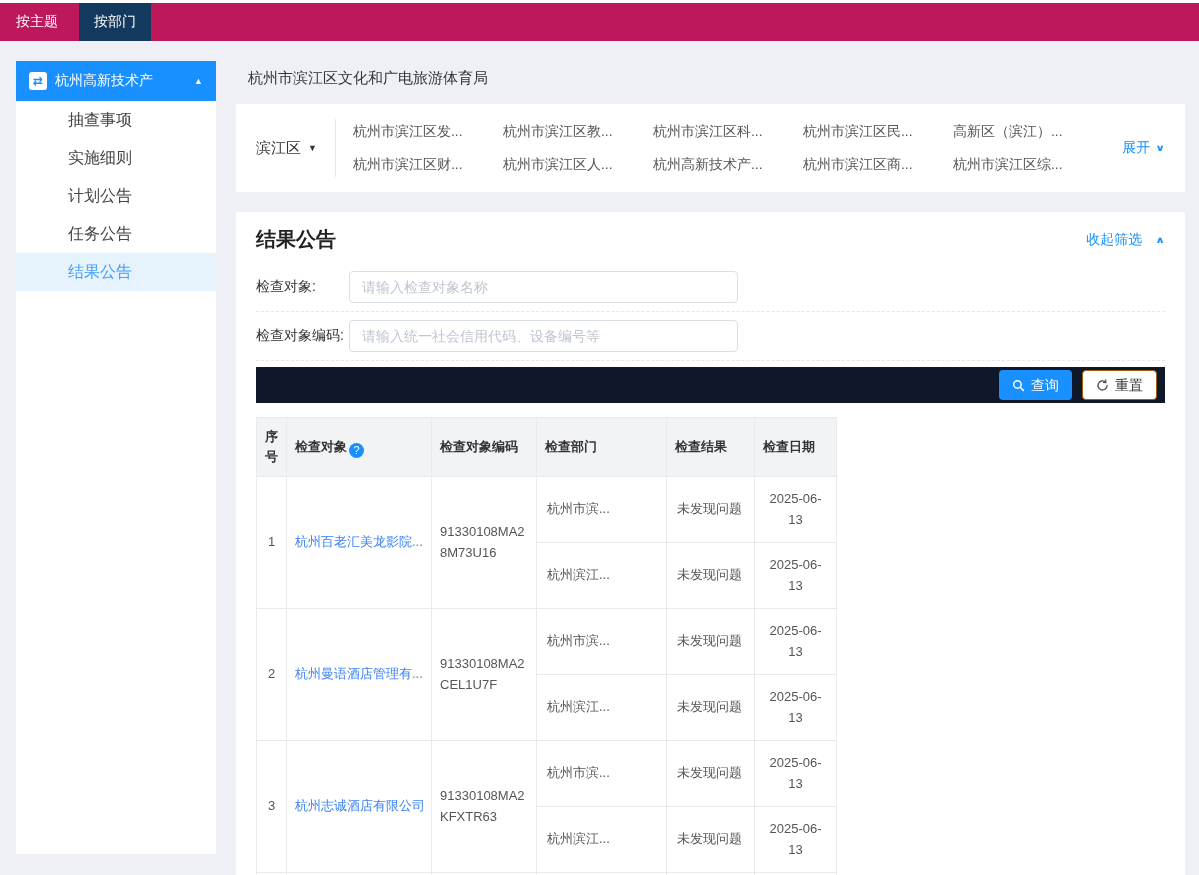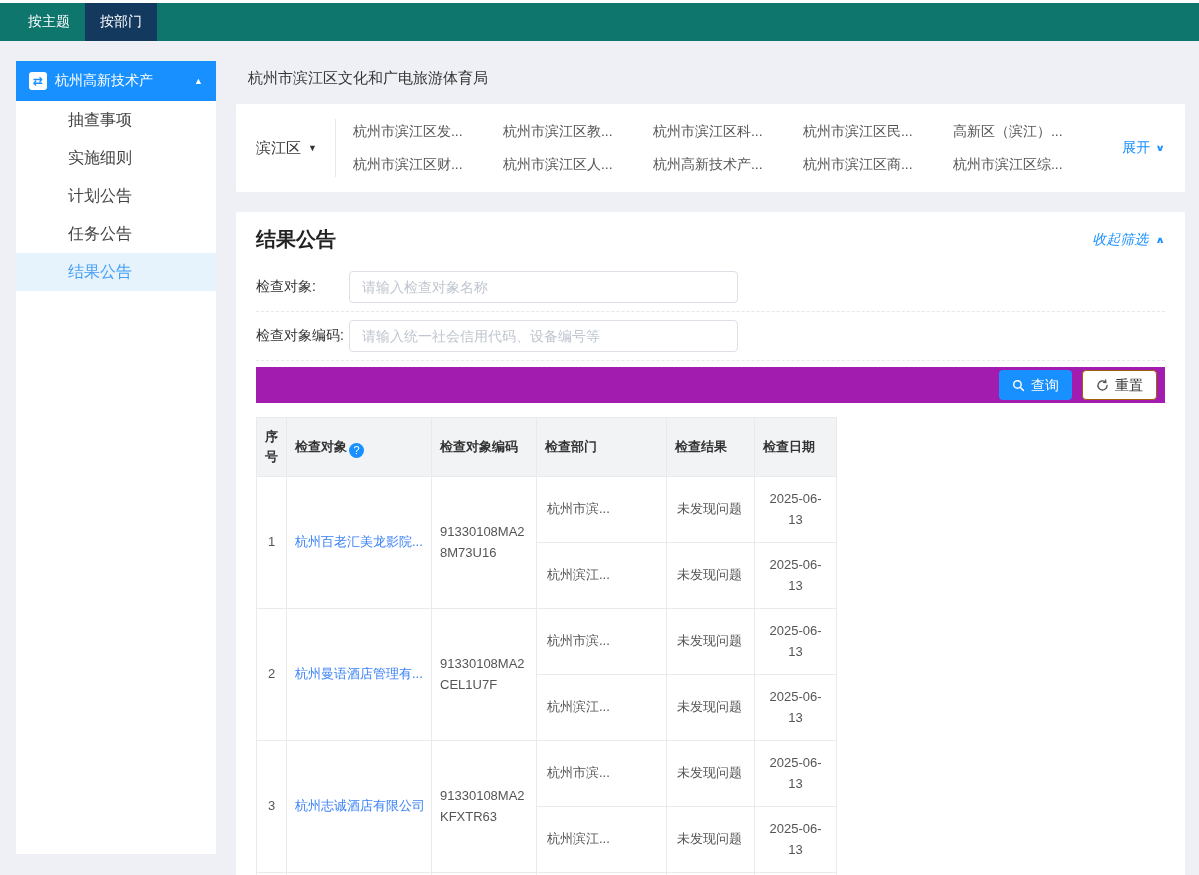--- a/index.html
+++ b/index.html
@@ -4,21 +4,21 @@
 <style>
   * { margin:0; padding:0; box-sizing:border-box; }
   html,body { width:1199px; height:875px; overflow:hidden; }
   body {
     background:#eef0f5;
     font-family:"Liberation Sans","DejaVu Sans",sans-serif;
     color:#333;
   }
   
   .top-white { height:3px; background:#ffffff; }
-  .topbar { height:38px; background:#0f766e; display:flex; padding-left:13px; }
+  .topbar { height:38px; background:#be185d; display:flex; padding-left:1px;gap:6px; }
   .tab { color:#fff; font-size:14px; display:flex; align-items:center; padding:0 15px; cursor:pointer; }
   .tab.active { background:#14395e; }
 
   
   .page { display:flex; align-items:stretch; padding:20px 14px 0 16px; height:813px; }
 
   
   .sidebar { width:200px; background:#fff; flex-shrink:0; }
   .sb-header { height:40px; background:#1890ff; display:flex; align-items:center; padding:0 13px; color:#fff; font-size:14px; }
   .sb-icon { width:18px; height:18px; background:#fff; color:#1890ff; border-radius:3px; font-size:12px; font-weight:bold;
@@ -41,29 +41,29 @@
   .dept-grid { display:grid; grid-template-columns:repeat(5,150px); row-gap:15px; padding-left:17px; flex:1; }
   .dept-link { font-size:14px; color:#555; cursor:pointer; white-space:nowrap; overflow:hidden; }
   .expand { margin-left:auto; color:#1890ff; font-size:14px; white-space:nowrap; cursor:pointer;
             display:flex; align-items:center; gap:5px; }
   .chev { font-size:12px; line-height:1; transform:scaleY(.75); font-weight:bold; }
 
   
   .results-card { margin-top:20px; padding:14px 20px 0; min-height:700px; }
   .results-head { display:flex; align-items:center; margin-bottom:10px; }
   .results-title { font-size:20px; font-weight:bold; color:#222; }
-  .collapse-link { margin-left:auto; color:#1890ff; font-size:14px; display:flex; align-items:center; gap:7px; cursor:pointer;font-style:italic; }
+  .collapse-link { margin-left:auto; color:#1890ff; font-size:14px; display:flex; align-items:center; gap:13px; cursor:pointer; }
 
   .filter-row { display:flex; align-items:center; padding:8px 0; border-bottom:1px dashed #e4e7ec; }
   .f-label { width:93px; font-size:14px; color:#333; flex-shrink:0; }
   .f-input { width:389px; height:32px; border:1px solid #dcdfe6; border-radius:4px; padding:0 12px;
              font-size:14px; color:#333; font-family:inherit; outline:none; }
   .f-input::placeholder { color:#bfc6cf; }
 
-  .btn-strip { margin-top:6px; height:36px; background:#a21caf; display:flex; align-items:center;
+  .btn-strip { margin-top:6px; height:36px; background:#0f172a; display:flex; align-items:center;
                justify-content:flex-end; gap:10px; padding-right:8px; }
   .btn { height:30px; border-radius:4px; font-size:14px; display:inline-flex; align-items:center; gap:6px;
          padding:0 13px; cursor:pointer; border:none; font-family:inherit; line-height:1; }
   .btn-primary { background:#1890ff; color:#fff; }
   .btn-plain { background:#fff; color:#333; border:1px solid #a16207; }
 
   
   .result-table { border-collapse:collapse; margin-top:14px; table-layout:fixed; width:580px; font-size:13px; }
   .result-table th, .result-table td { border:1px solid #e9eaec; }
   .result-table th { background:#f2f3f5; color:#333; font-weight:bold; text-align:left;

